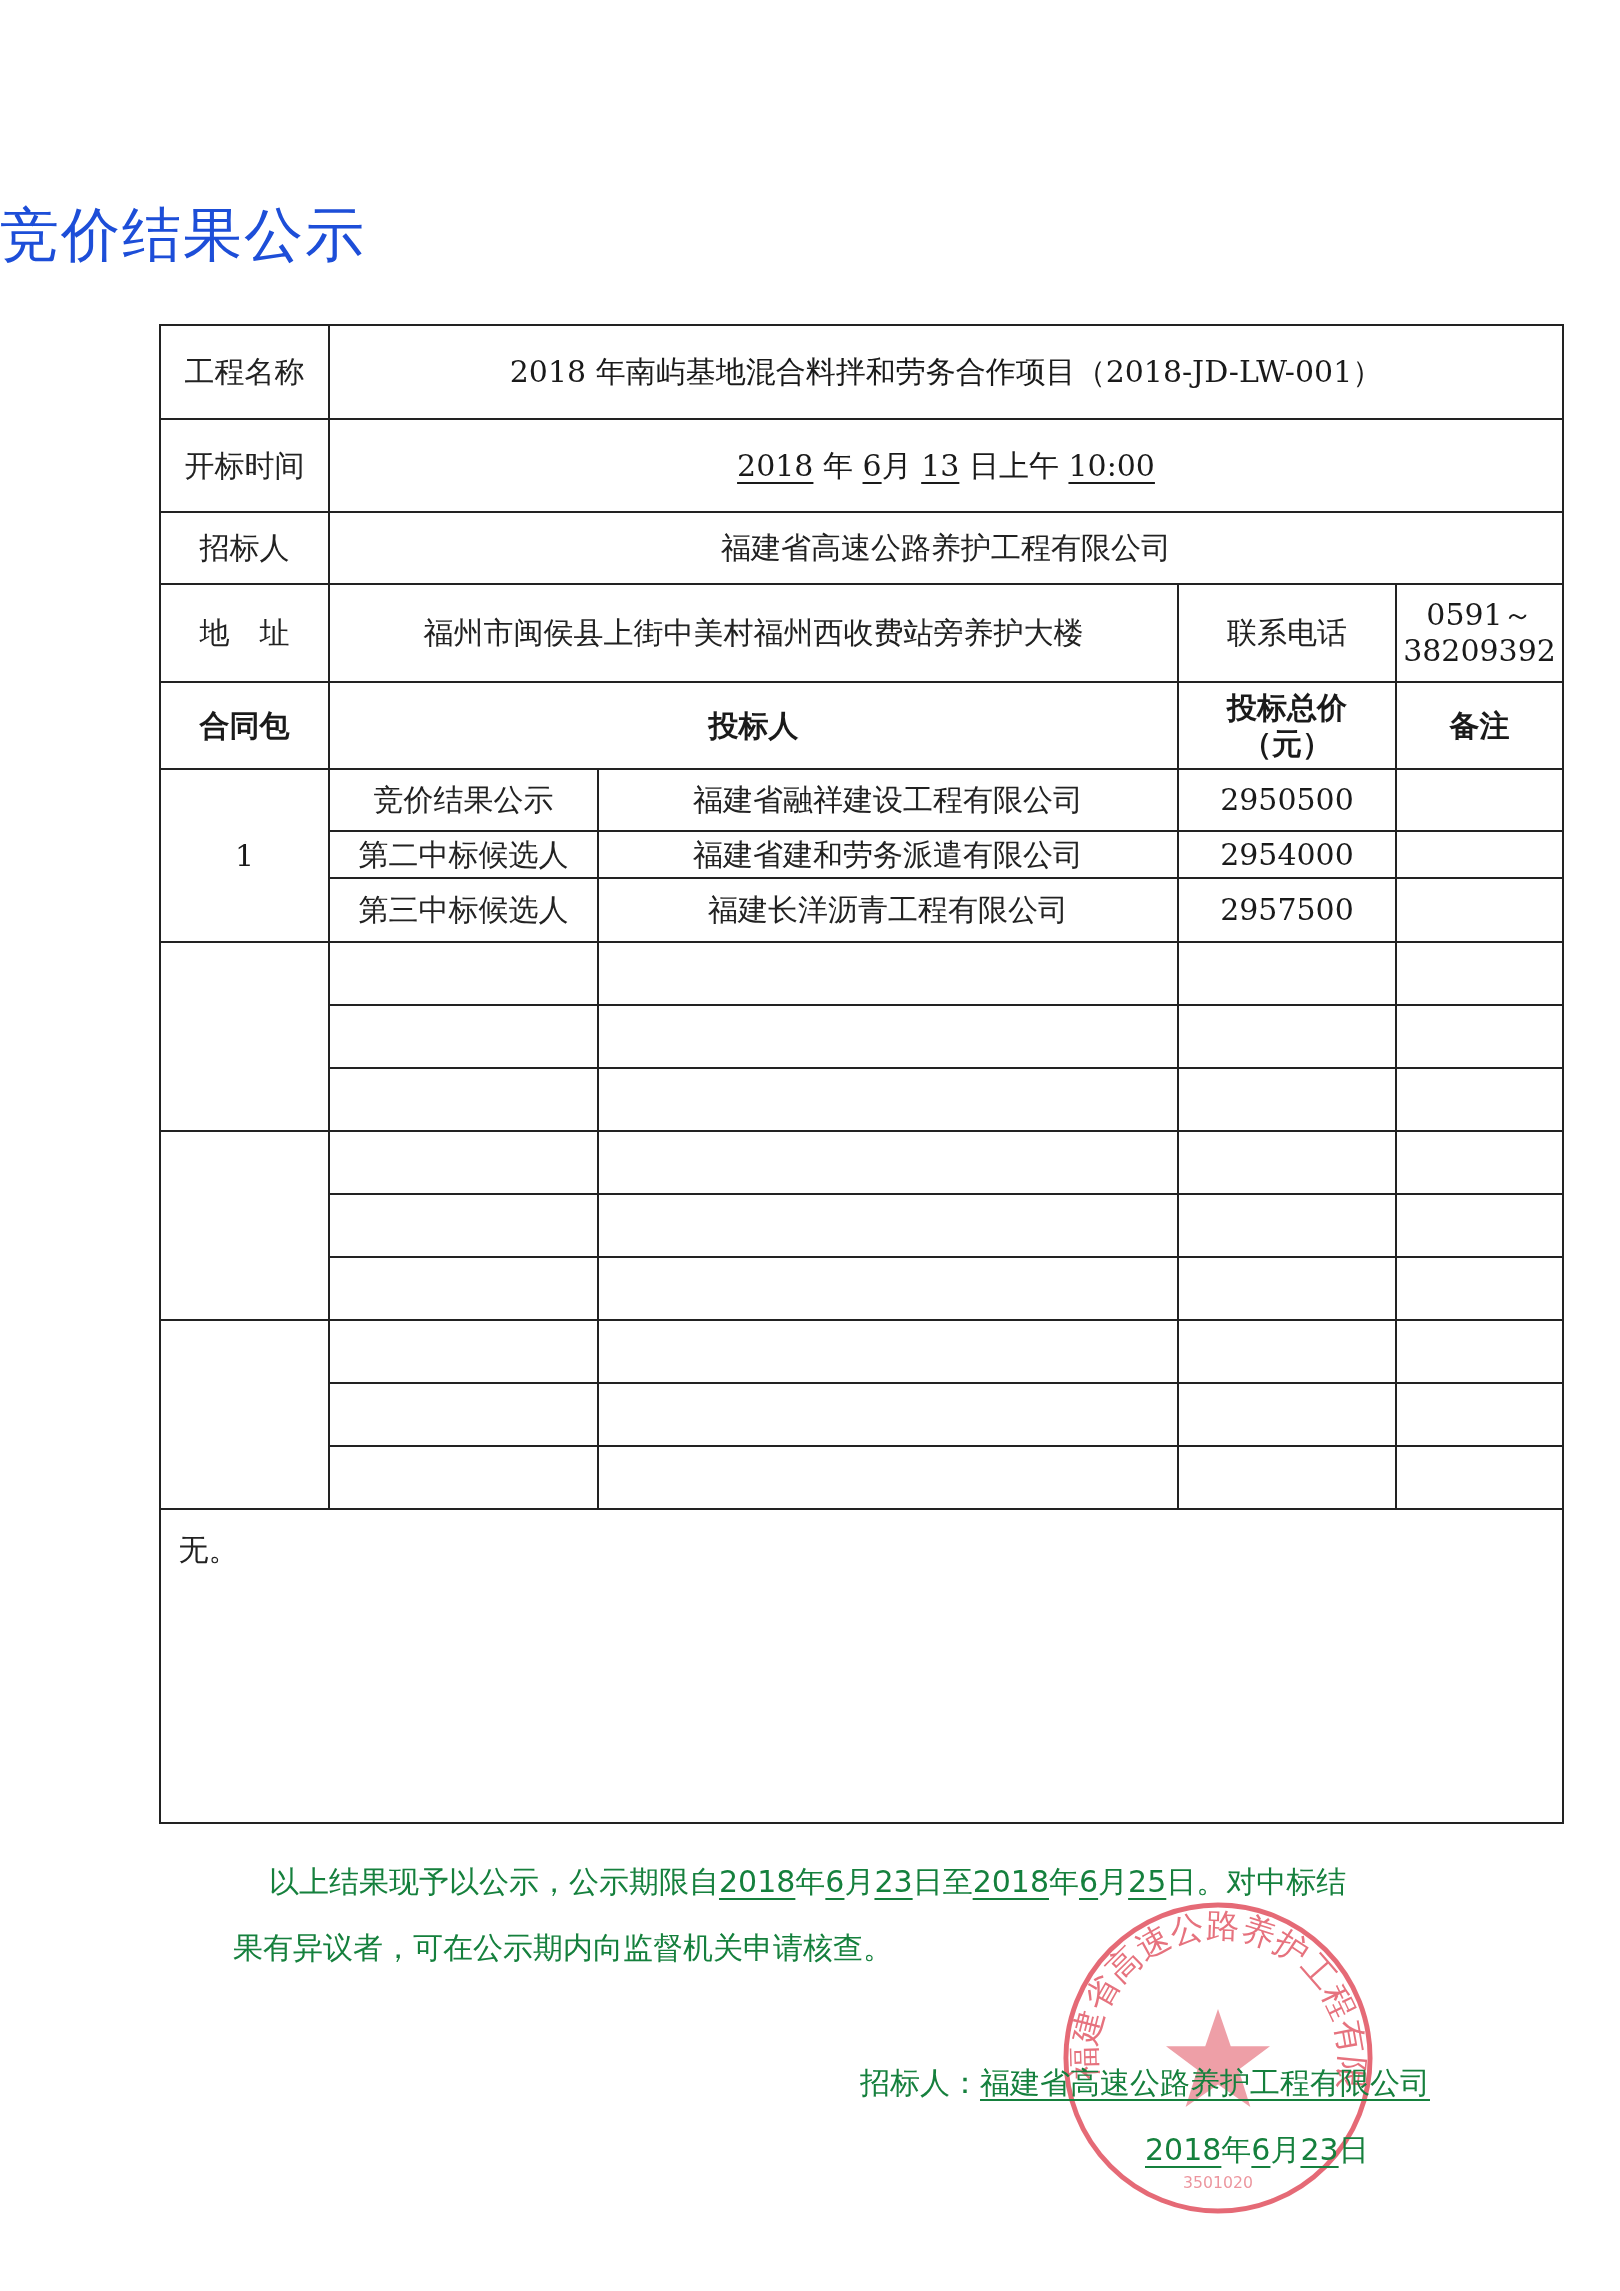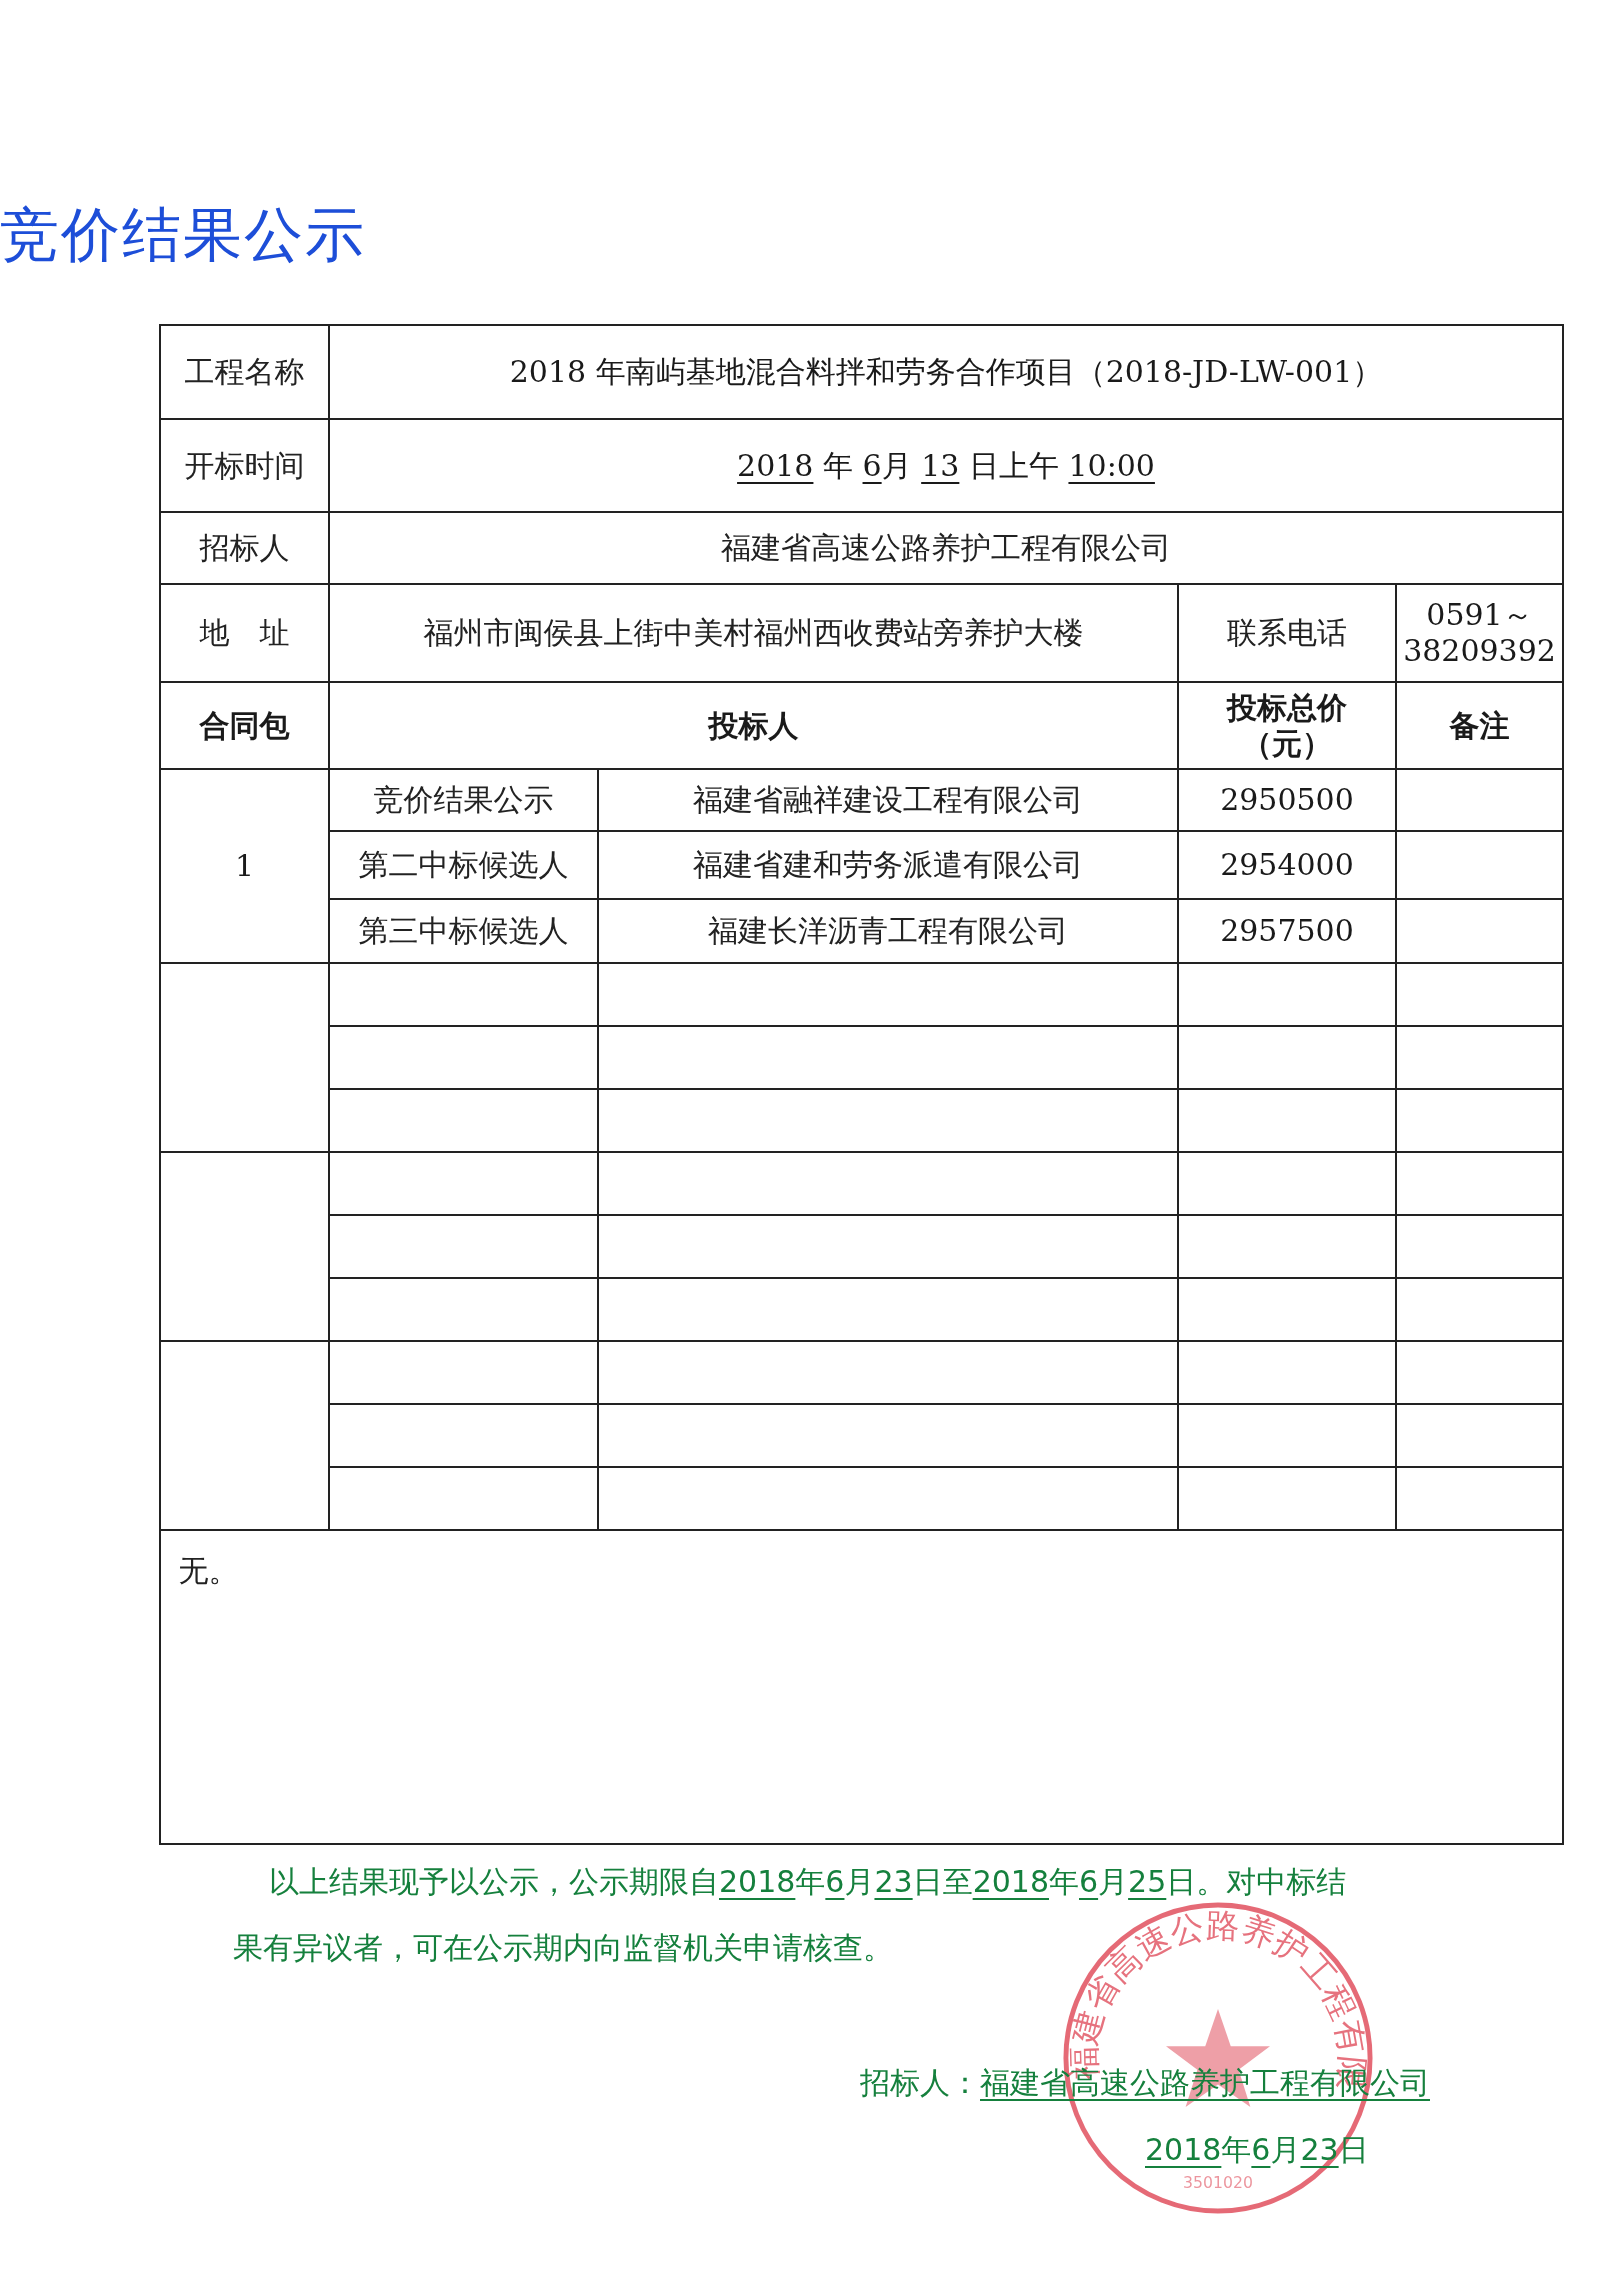--- a/index.html
+++ b/index.html
@@ -70,21 +70,21 @@
     <td class="bold">备注</td>
   </tr>
 
   <tr style="height:62px">
     <td rowspan="3">1</td>
     <td class="lbl">竞价结果公示</td>
     <td class="lbl">福建省融祥建设工程有限公司</td>
     <td>2950500</td>
     <td></td>
   </tr>
-  <tr style="height:68px">
+  <tr style="height:47px">
     <td class="lbl">第二中标候选人</td>
     <td class="lbl">福建省建和劳务派遣有限公司</td>
     <td>2954000</td>
     <td></td>
   </tr>
   <tr style="height:64px">
     <td class="lbl">第三中标候选人</td>
     <td class="lbl">福建长洋沥青工程有限公司</td>
     <td>2957500</td>
     <td></td>

